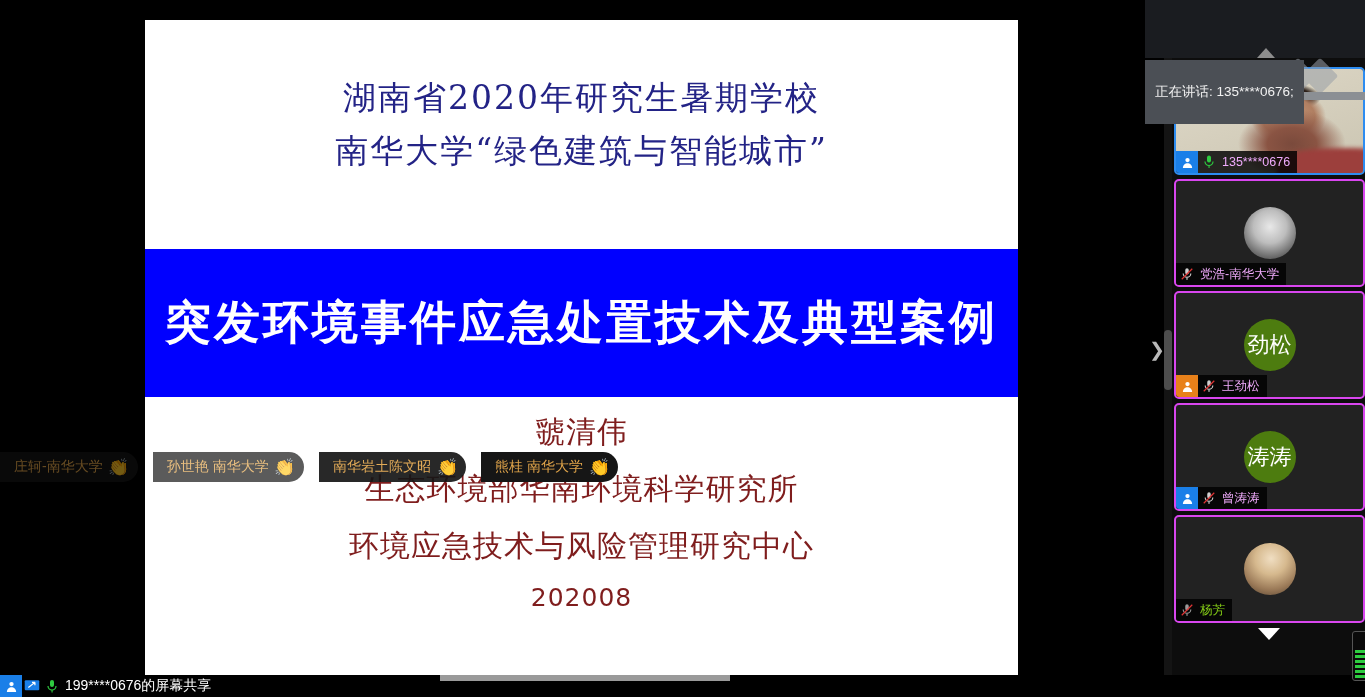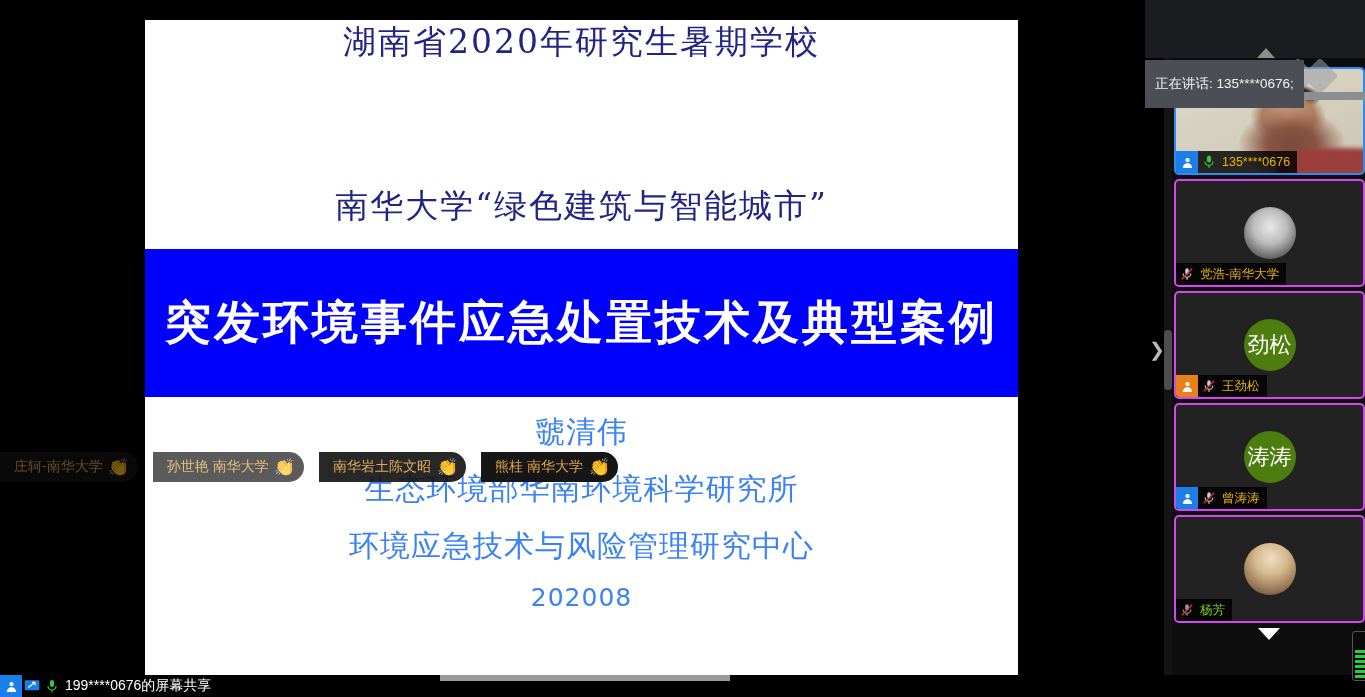--- a/index.html
+++ b/index.html
@@ -3,30 +3,30 @@
 <meta charset="utf-8">
 <style>
   html,body{margin:0;padding:0;background:#000;}
   body{width:1365px;height:697px;overflow:hidden;font-family:"Liberation Sans","DejaVu Sans",sans-serif;}
   #app{position:relative;width:1365px;height:697px;background:#000;}
 
   
   .share-area{position:absolute;left:0;top:0;width:1172px;height:675px;background:#000;overflow:hidden;}
   .slide{position:absolute;left:145px;top:20px;width:873px;height:655px;background:#fff;overflow:hidden;}
   .slide-header{position:absolute;left:0;top:0;width:873px;height:209px;display:flex;flex-direction:column;
-      align-items:center;justify-content:space-between;gap:8px;}
+      align-items:center;justify-content:center;gap:8px;}
   .slide-header .hline{color:#232386;font-family:"DejaVu Serif","Liberation Serif",serif;
       font-size:33px;letter-spacing:2px;white-space:nowrap;font-weight:400;}
   .title-band{position:absolute;left:0;top:229px;width:873px;height:148px;background:#0000ff;
       display:flex;align-items:center;justify-content:center;}
   .title-band .ttext{color:#ffffff;font-size:46px;font-weight:bold;letter-spacing:3px;white-space:nowrap;
       font-family:"DejaVu Sans","Liberation Sans",sans-serif;}
   .slide-body{position:absolute;left:0;top:392px;width:873px;display:flex;flex-direction:column;
       align-items:center;gap:16px;}
-  .slide-body .bline{color:#3b82f6;font-size:30px;white-space:nowrap;letter-spacing:1px;
+  .slide-body .bline{color:#7f1d1d;font-size:30px;white-space:nowrap;letter-spacing:1px;
       font-family:"DejaVu Sans","Liberation Sans",sans-serif;}
   .slide-body .bline.num{font-size:25px;letter-spacing:1px;}
 
   
   .reactions{position:absolute;left:0;top:452px;width:160px;display:flex;flex-direction:row;gap:15px;z-index:6;}
   .reaction{position:relative;height:30px;display:flex;align-items:center;background:#161616;
       border-top-right-radius:16px;border-bottom-right-radius:16px;padding:0 8px 0 14px;width:max-content;
       max-width:150px;}
   .reaction .rname{color:#e0a44a;font-size:14px;white-space:nowrap;margin-right:6px;}
   .reaction .clap{font-size:17px;line-height:1;}
@@ -68,28 +68,28 @@
 
   .avatar-photo{width:52px;height:52px;border-radius:50%;background:
       radial-gradient(circle at 50% 38%, #e8e8e8 0%, #bdbdbd 40%, #6e6e6e 72%, #2c2c2c 100%);}
   .avatar-photo.p2{background:
       radial-gradient(circle at 52% 30%, #f0dec2 0%, #d6b98e 35%, #9b7a58 68%, #4b3a2a 100%);}
   .avatar-initials{width:52px;height:52px;border-radius:50%;background:#4d7c0f;color:#fff;
       display:flex;align-items:center;justify-content:center;font-size:22px;white-space:nowrap;}
 
   .namebar{position:absolute;left:0;bottom:0;display:flex;align-items:center;height:22px;
       background:rgba(0,0,0,.82);}
-  .namebar .ntext{color:#eab308;font-size:12.5px;padding:0 7px 0 2px;white-space:nowrap;}
+  .namebar .ntext{color:#f0abfc;font-size:12.5px;padding:0 7px 0 2px;white-space:nowrap;}
   .badge{width:22px;height:22px;display:flex;align-items:center;justify-content:center;flex:0 0 auto;}
   .badge.blue{background:#1a7fe8;} .badge.orange{background:#e8811a;}
   .mic-wrap{width:22px;height:22px;display:flex;align-items:center;justify-content:center;flex:0 0 auto;}
 
   
   .tooltip{position:absolute;left:1145px;top:60px;height:32px;background:#4b4f55;display:flex;
-      align-items:center;padding:8px 10px;color:#f2f2f2;font-size:13.5px;white-space:nowrap;z-index:9;}
+      align-items:center;padding:16px 10px;color:#f2f2f2;font-size:13.5px;white-space:nowrap;z-index:9;}
   .tooltip-tip{position:absolute;left:1257px;top:48px;width:0;height:0;z-index:9;
       border-left:9px solid transparent;border-right:9px solid transparent;border-bottom:10px solid #8d8d8d;}
   .diamonds{position:absolute;left:1285px;top:58px;width:70px;height:36px;z-index:8;opacity:.55;}
   .diamonds span{position:absolute;width:26px;height:26px;background:#9aa0a8;transform:rotate(45deg);border-radius:3px;}
   .diamonds .d1{left:0;top:5px;} .diamonds .d2{left:22px;top:5px;}
   .topbar-strip{position:absolute;left:1145px;top:0;width:220px;height:58px;background:#1a1c20;z-index:7;}
   .topbar-strip2{position:absolute;left:1286px;top:92px;width:79px;height:8px;background:#8b8f94;z-index:8;}
 
   
   .vol-meter{position:absolute;left:1352px;top:631px;width:11px;height:44px;background:#0a0a0a;

